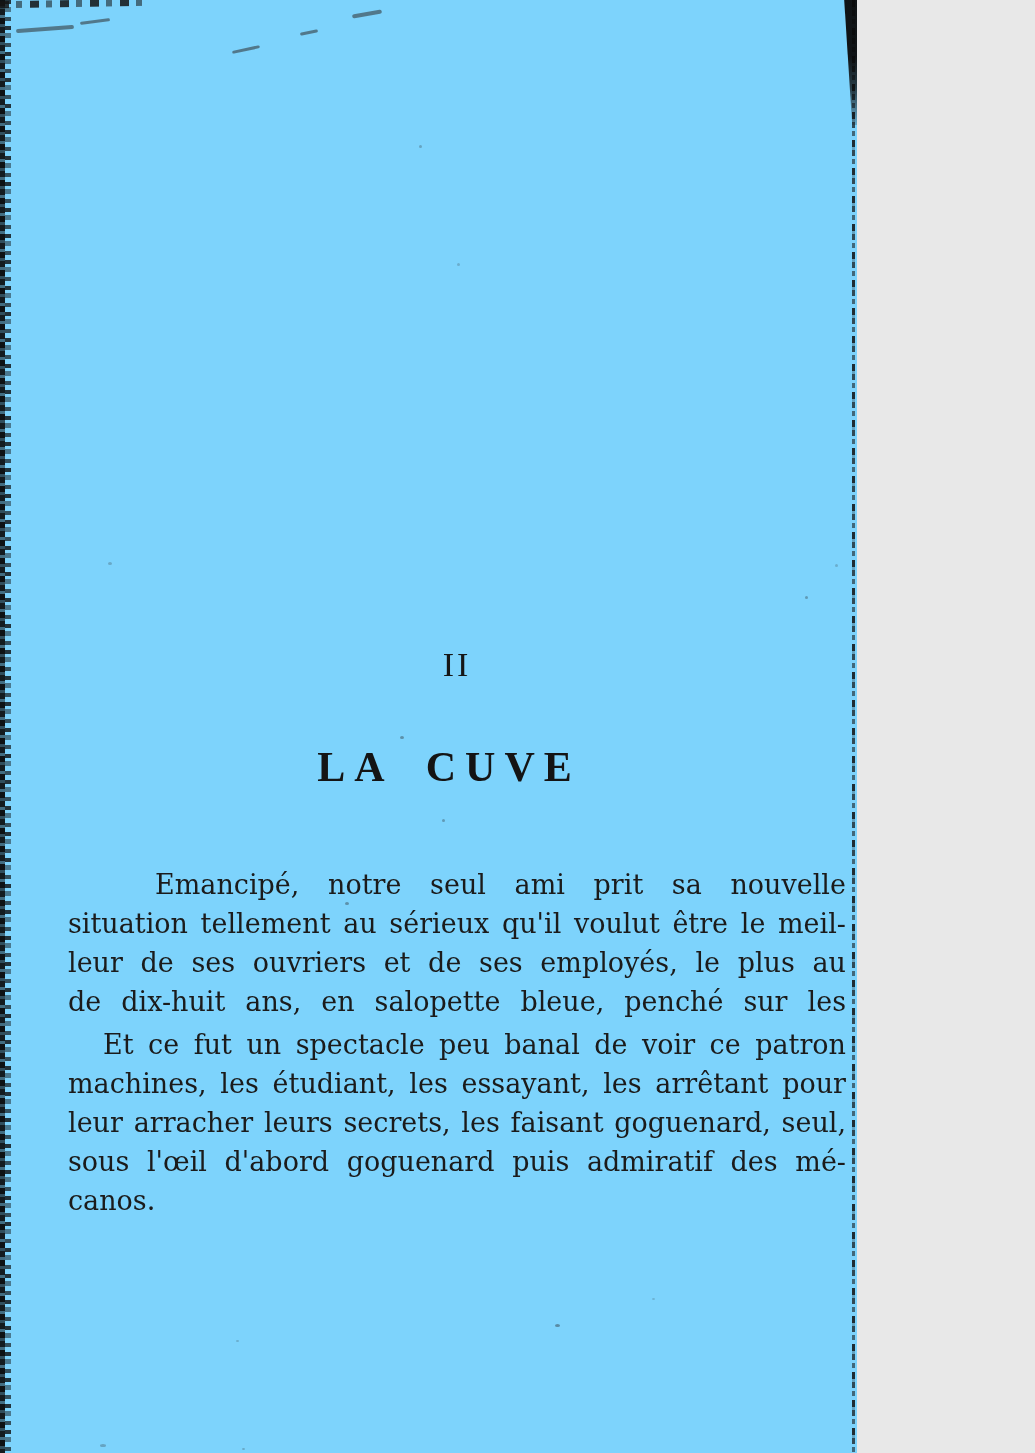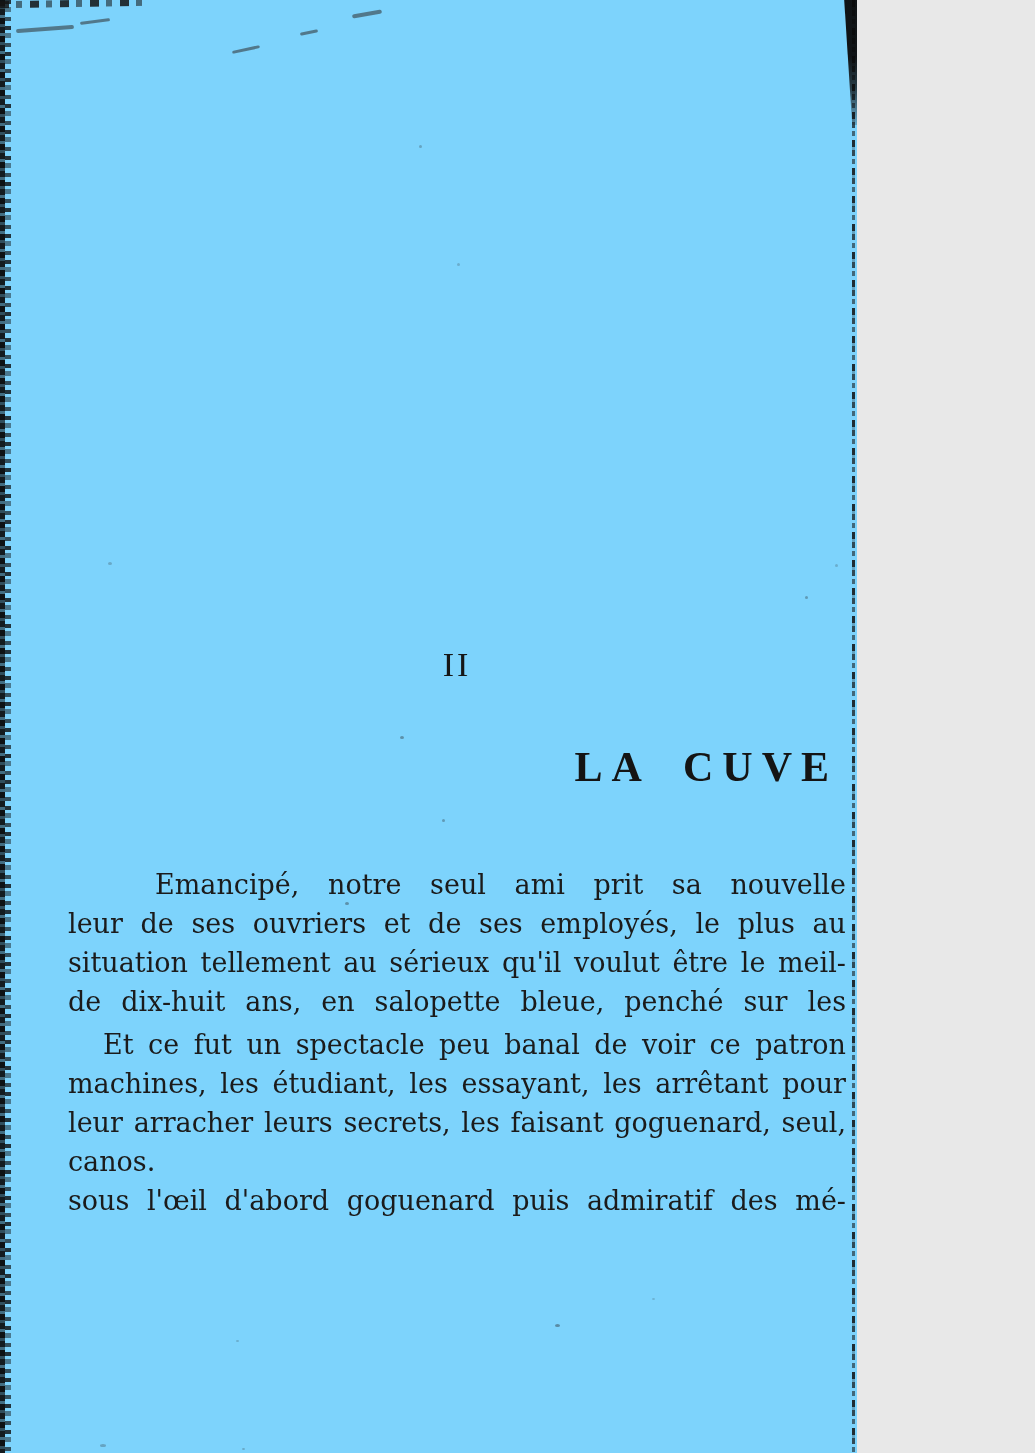--- a/index.html
+++ b/index.html
@@ -55,21 +55,21 @@
   .chapter-number{
     position:absolute;left:68px;width:778px;top:648px;
     text-align:center;
     font-family:"Liberation Serif", serif;
     font-size:34px;line-height:34px;
     letter-spacing:3px;
     color:#161616;
   }
   .chapter-title{
     position:absolute;left:60px;width:778px;top:746px;
-    text-align:right;
+    text-align:center;
     font-family:"Liberation Serif", serif;
     font-weight:bold;
     font-size:42px;line-height:42px;
     letter-spacing:9px;word-spacing:15px;
     color:#141414;
   }
   .body-text{
     position:absolute;left:68px;top:865px;width:778px;
     font-size:27px;line-height:39px;
     word-spacing:2px;
@@ -119,26 +119,26 @@
   <div class="speck" style="left:236px;top:1340px;width:3px;height:2px;opacity:.4;"></div>
   <div class="speck" style="left:100px;top:1444px;width:6px;height:3px;opacity:.5;"></div>
   <div class="speck" style="left:242px;top:1448px;width:3px;height:2px;opacity:.45;"></div>
 
   <div class="chapter-number">II</div>
   <div class="chapter-title">LA CUVE</div>
 
   <div class="body-text">
     <div>
       <div class="jline indent-lg">Emancipé, notre seul ami prit sa nouvelle</div>
+      <div class="jline">situation tellement au sérieux qu'il voulut être le meil-</div>
       <div class="jline">leur de ses ouvriers et de ses employés, le plus au</div>
-      <div class="jline">situation tellement au sérieux qu'il voulut être le meil-</div>
     </div>
     <div>
       <div class="jline">de dix-huit ans, en salopette bleue, penché sur les</div>
       <div class="jline indent-sm para2-start">Et ce fut un spectacle peu banal de voir ce patron</div>
       <div class="jline">machines, les étudiant, les essayant, les arrêtant pour</div>
       <div class="jline">leur arracher leurs secrets, les faisant goguenard, seul,</div>
+      <div class="jline">sous l'œil d'abord goguenard puis admiratif des mé-</div>
       <div class="jline end">canos.</div>
-      <div class="jline">sous l'œil d'abord goguenard puis admiratif des mé-</div>
     </div>
   </div>
 
 </div>
 
 </body></html>

